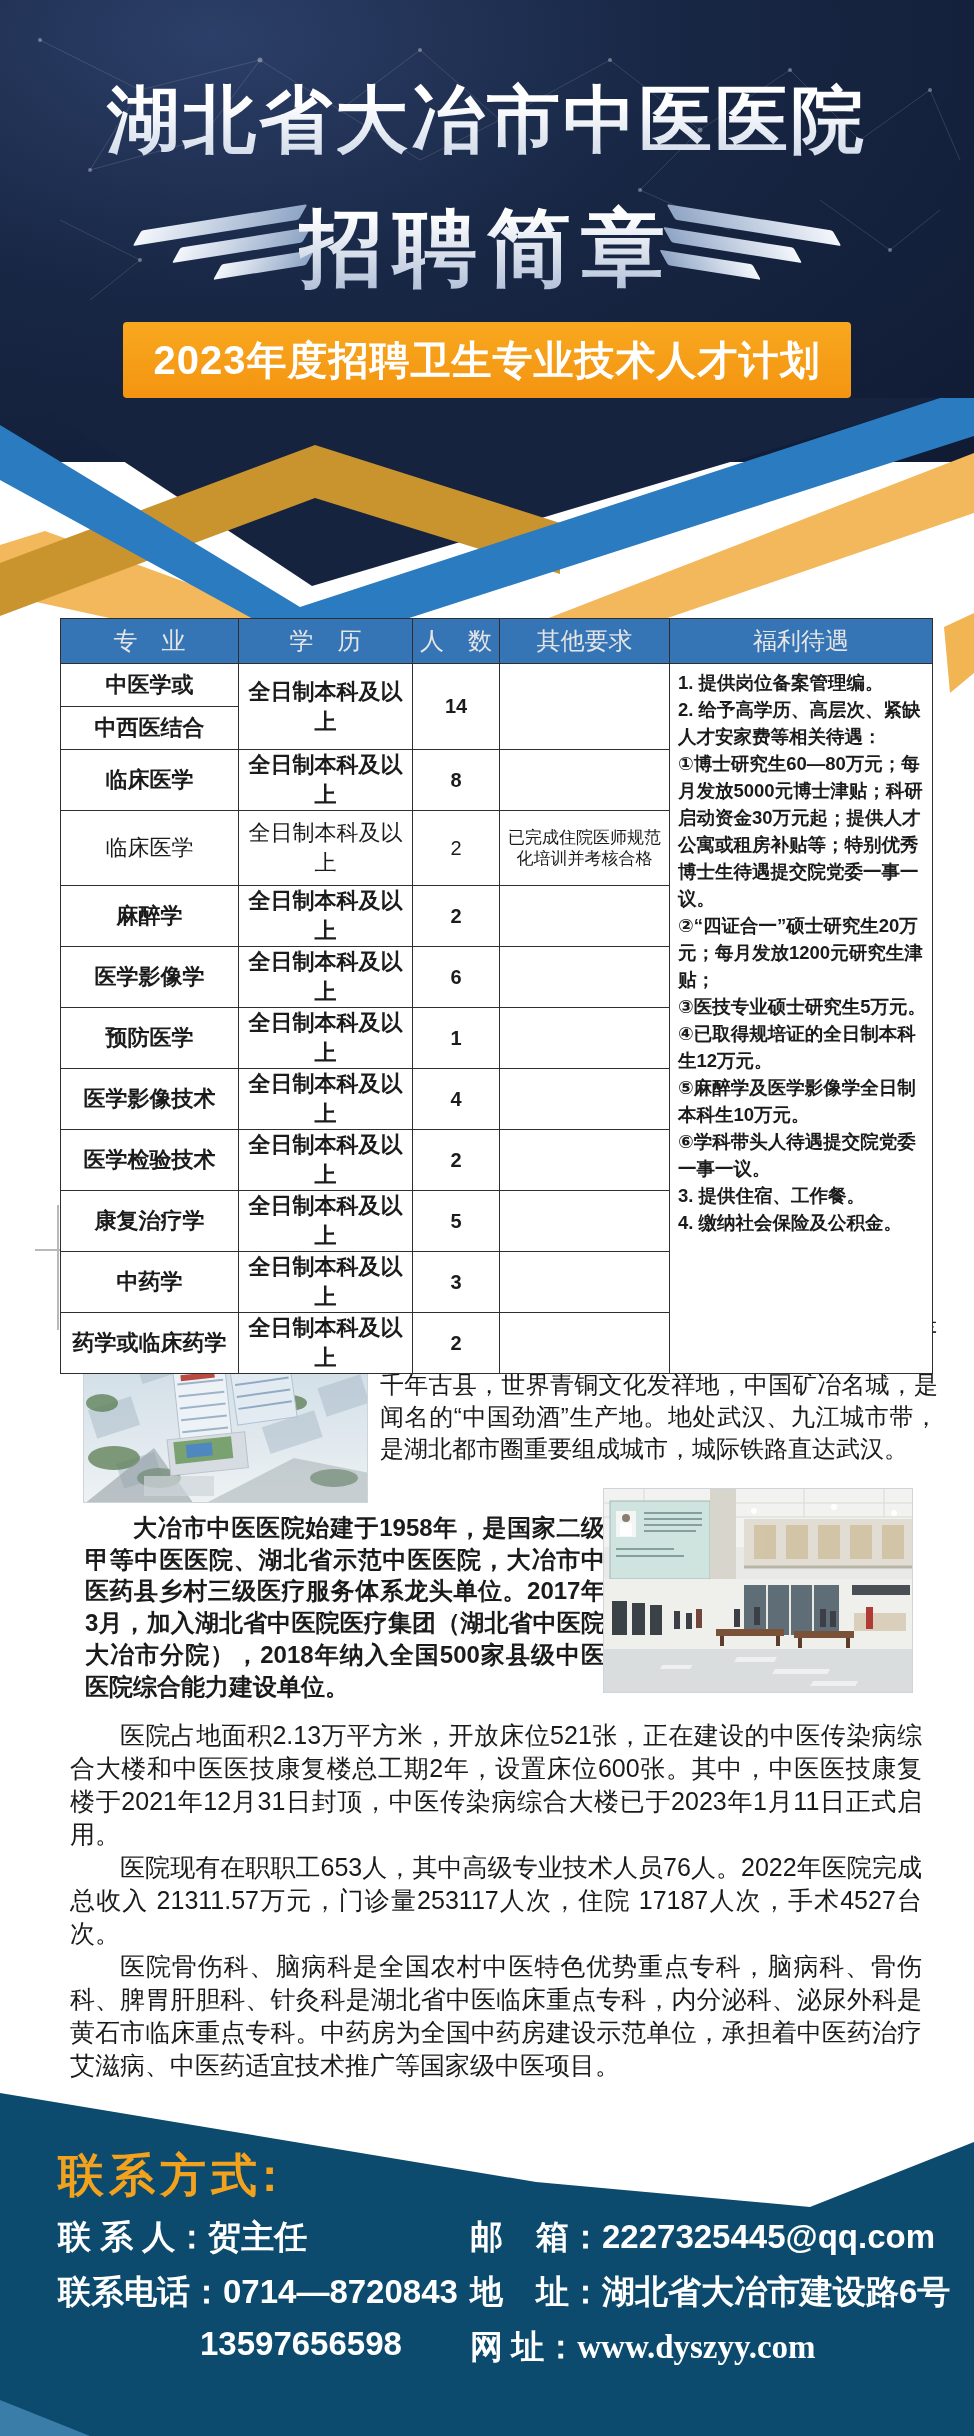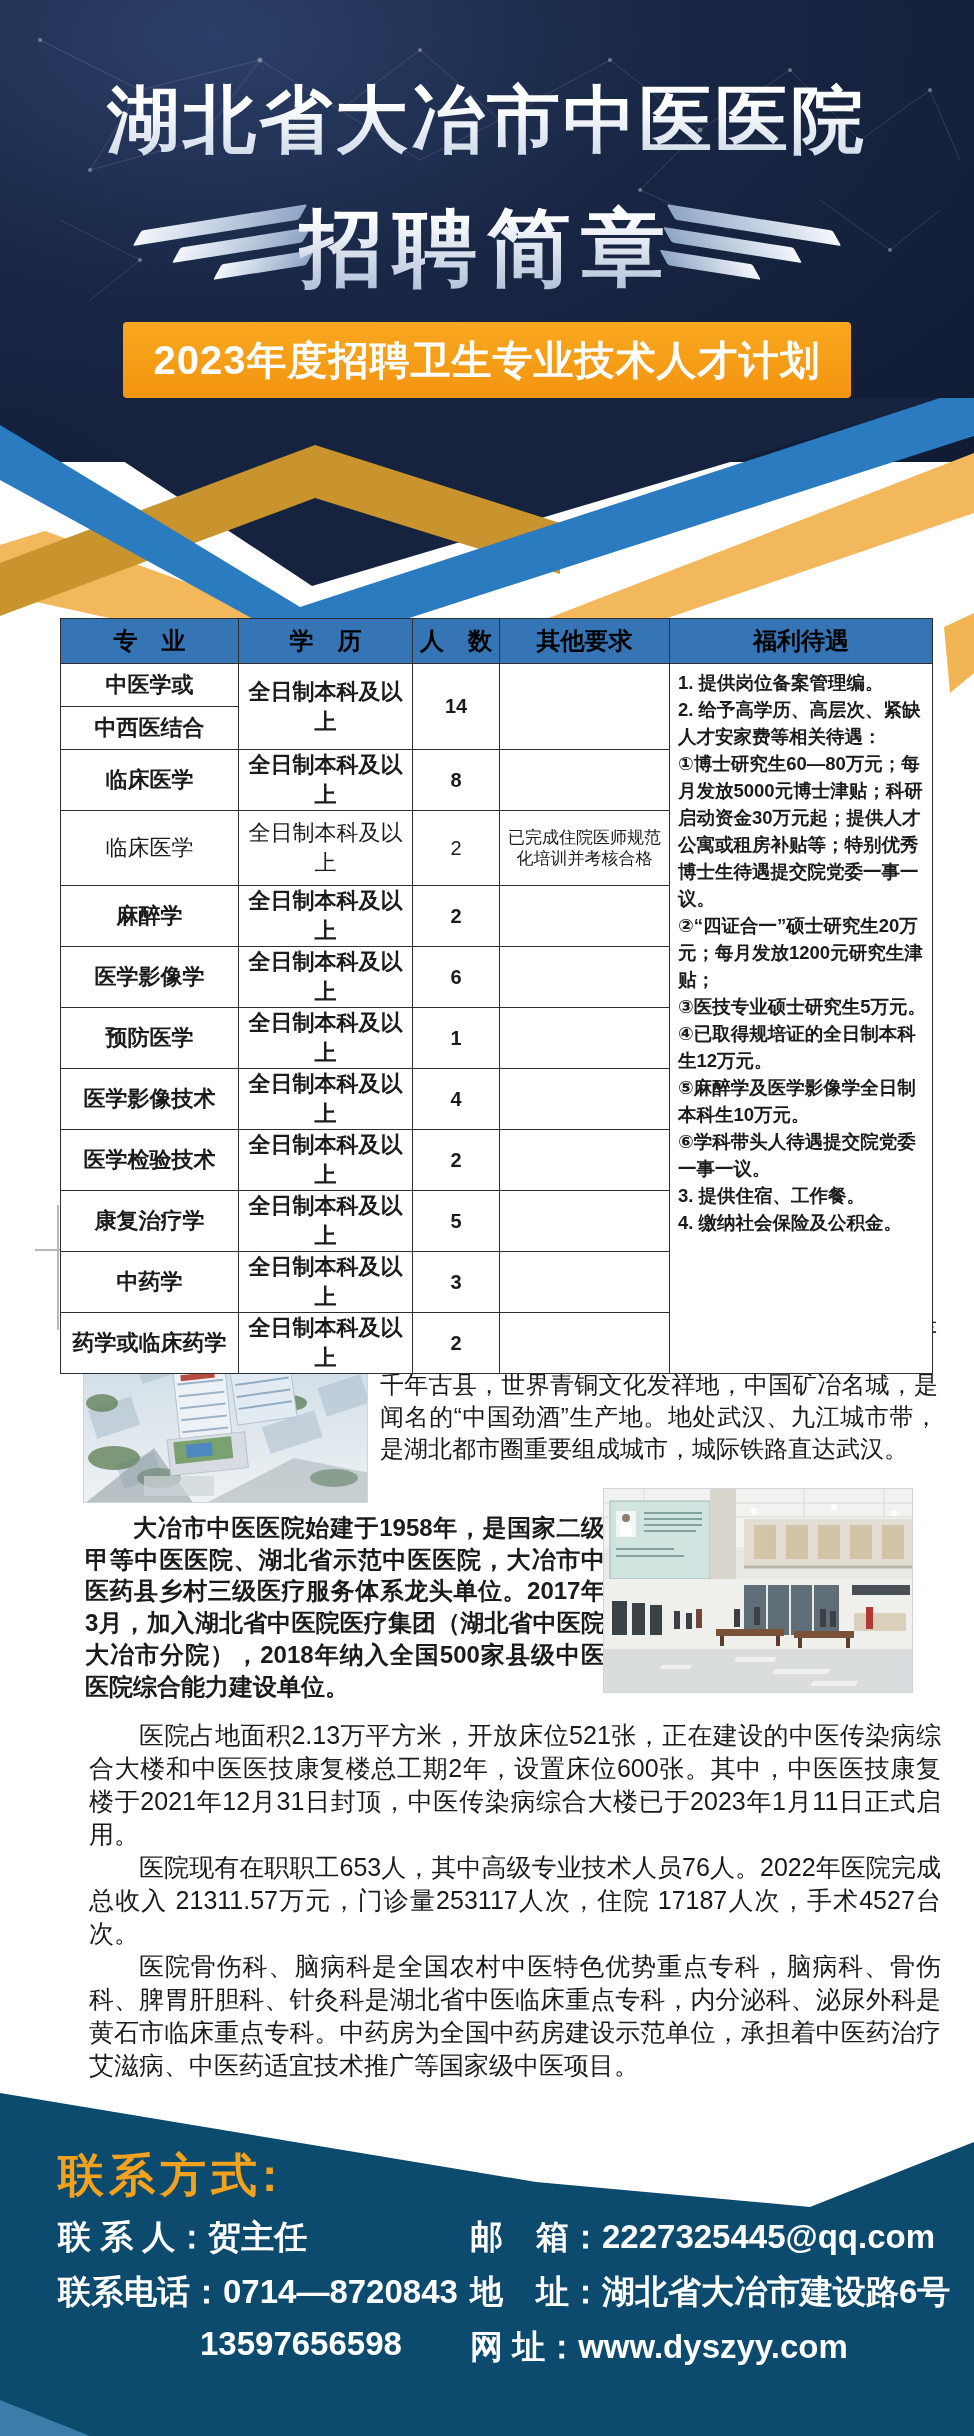--- a/index.html
+++ b/index.html
@@ -41,39 +41,39 @@
   .ribbonS{background:#f2b554;clip-path:polygon(944px 229px,974px 215px,974px 275px,950px 295px);}
   .navyV{background:#16233e;clip-path:polygon(28px 0,946px 0,312px 188px);}
   .goldV{background:#c9932e;clip-path:polygon(0 165px,315px 47px,560px 125px,560px 176px,315px 100px,0 218px);}
   .blueV{background:#2a7bc0;clip-path:polygon(0 27px,300px 209px,940px 0,974px 0,974px 38px,310px 252px,0 82px);}
 
   
   table.recruit{position:absolute;left:60px;top:618px;width:872px;z-index:5;
       border-collapse:collapse;background:#ffffff;table-layout:fixed;}
   .recruit th,.recruit td{border:1px solid #2e2e2e;text-align:center;vertical-align:middle;
       color:#1b1b1b;padding:0;}
-  .recruit th{background:#3574b5;color:#000000;font-size:24px;font-weight:700;height:44px;}
+  .recruit th{background:#3574b5;color:#e5e5e5;font-size:24px;font-weight:400;height:44px;}
   .recruit td.major{font-size:22px;}
   .recruit td.degree{font-size:22px;margin-top:36px;}
   .recruit td.count{font-size:20px;border-radius:21px;}
   .recruit td.other{font-size:17px;line-height:21px;padding:2px 4px;}
   .recruit td.benefits{font-size:18.5px;line-height:27px;text-align:left;vertical-align:top;
       padding:5px 6px 0 8px;white-space:pre-line;}
   .recruit tr.std{height:43px;font-weight:bold;} .recruit tr.tall{height:75px;}
 
   
   .hairline{background:#b9b9b9;}
   .intro-bullet{position:absolute;left:74px;top:1272px;width:17px;height:17px;background:#f2a51f;}
   .intro-title{position:absolute;left:102px;top:1250px;font-size:38px;font-weight:800;color:#111111;}
   .ph{position:absolute;border:1px solid #cdd4da;box-sizing:border-box;}
   .p{position:absolute;color:#1a1a1a;text-align:justify;}
   .p p{margin:0;text-indent:2em;}
   .p1{left:380px;top:1306px;width:558px;font-size:24px;line-height:31.7px;}
   .p2{left:85px;top:1512px;width:520px;font-size:24px;line-height:31.7px;font-weight:bold;}
-  .pblock{left:89px;top:1719px;width:852px;font-size:25px;line-height:33px;}
+  .pblock{left:70px;top:1719px;width:852px;font-size:25px;line-height:33px;}
 
   
   .footer{position:absolute;left:0;top:2085px;width:974px;height:351px;background:#0c4a6e;z-index:2;}
   .footer svg.wedge{position:absolute;left:0;top:0;}
   .contact-title{position:absolute;left:58px;top:60px;font-size:46px;font-weight:900;
       letter-spacing:5px;color:#f2a21d;}
   .crow{position:absolute;color:#ffffff;font-size:33px;font-weight:600;white-space:nowrap;}
   .glow{position:absolute;left:0;top:315px;width:90px;height:36px;background:#5fa8d8;opacity:.55;
       clip-path:polygon(0 100%,100% 100%,0 0);}
 </style>
@@ -400,17 +400,17 @@
   </div>
   <div class="crow" style="left:58px;top:185px;">
     <span>联系电话：</span><span>0714—8720843</span>
   </div>
   <div class="crow" style="left:470px;top:185px;">
     <span>地　址：</span><span>湖北省大冶市建设路6号</span>
   </div>
   <div class="crow" style="left:200px;top:240px;">
     <span>13597656598</span>
   </div>
-  <div class="crow" style="left:470px;top:240px;">
+  <div class="crow" style="left:470px;top:240px;font-family:Liberation Serif, serif;">
     <span>网 址：</span><span>www.dyszyy.com</span>
   </div>
   <div class="glow"></div>
 </footer>
 
 </body></html>

